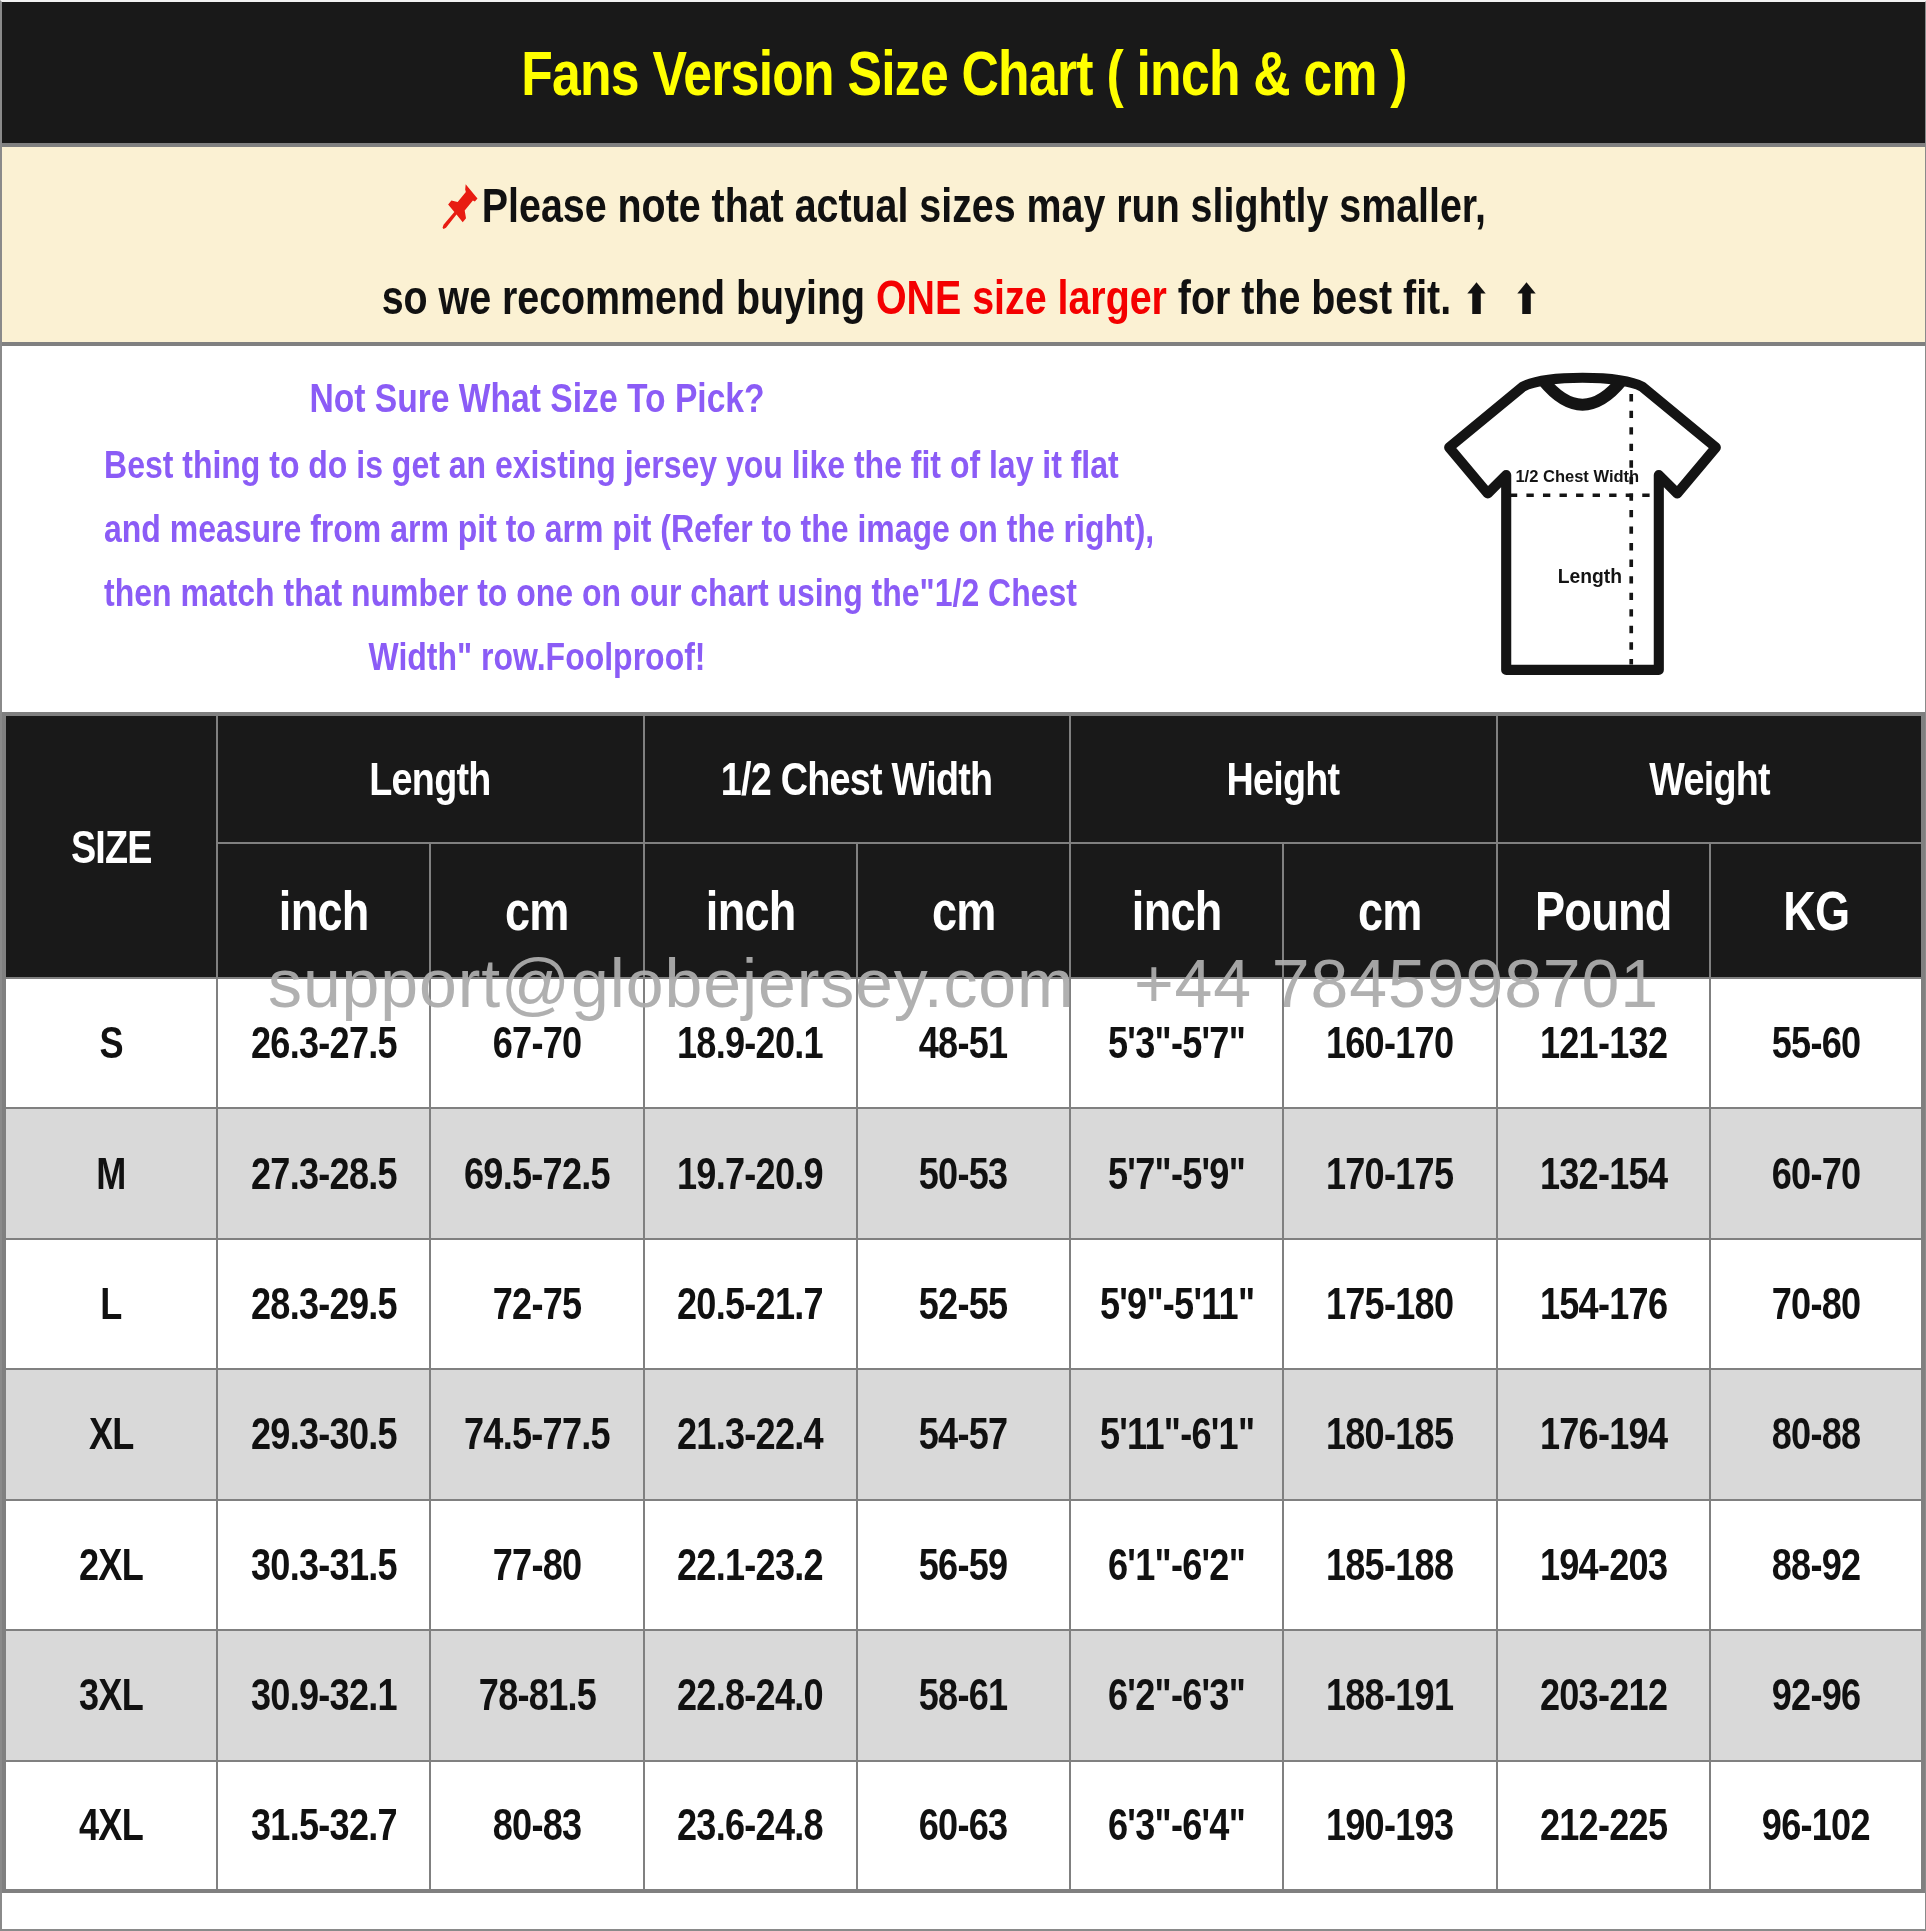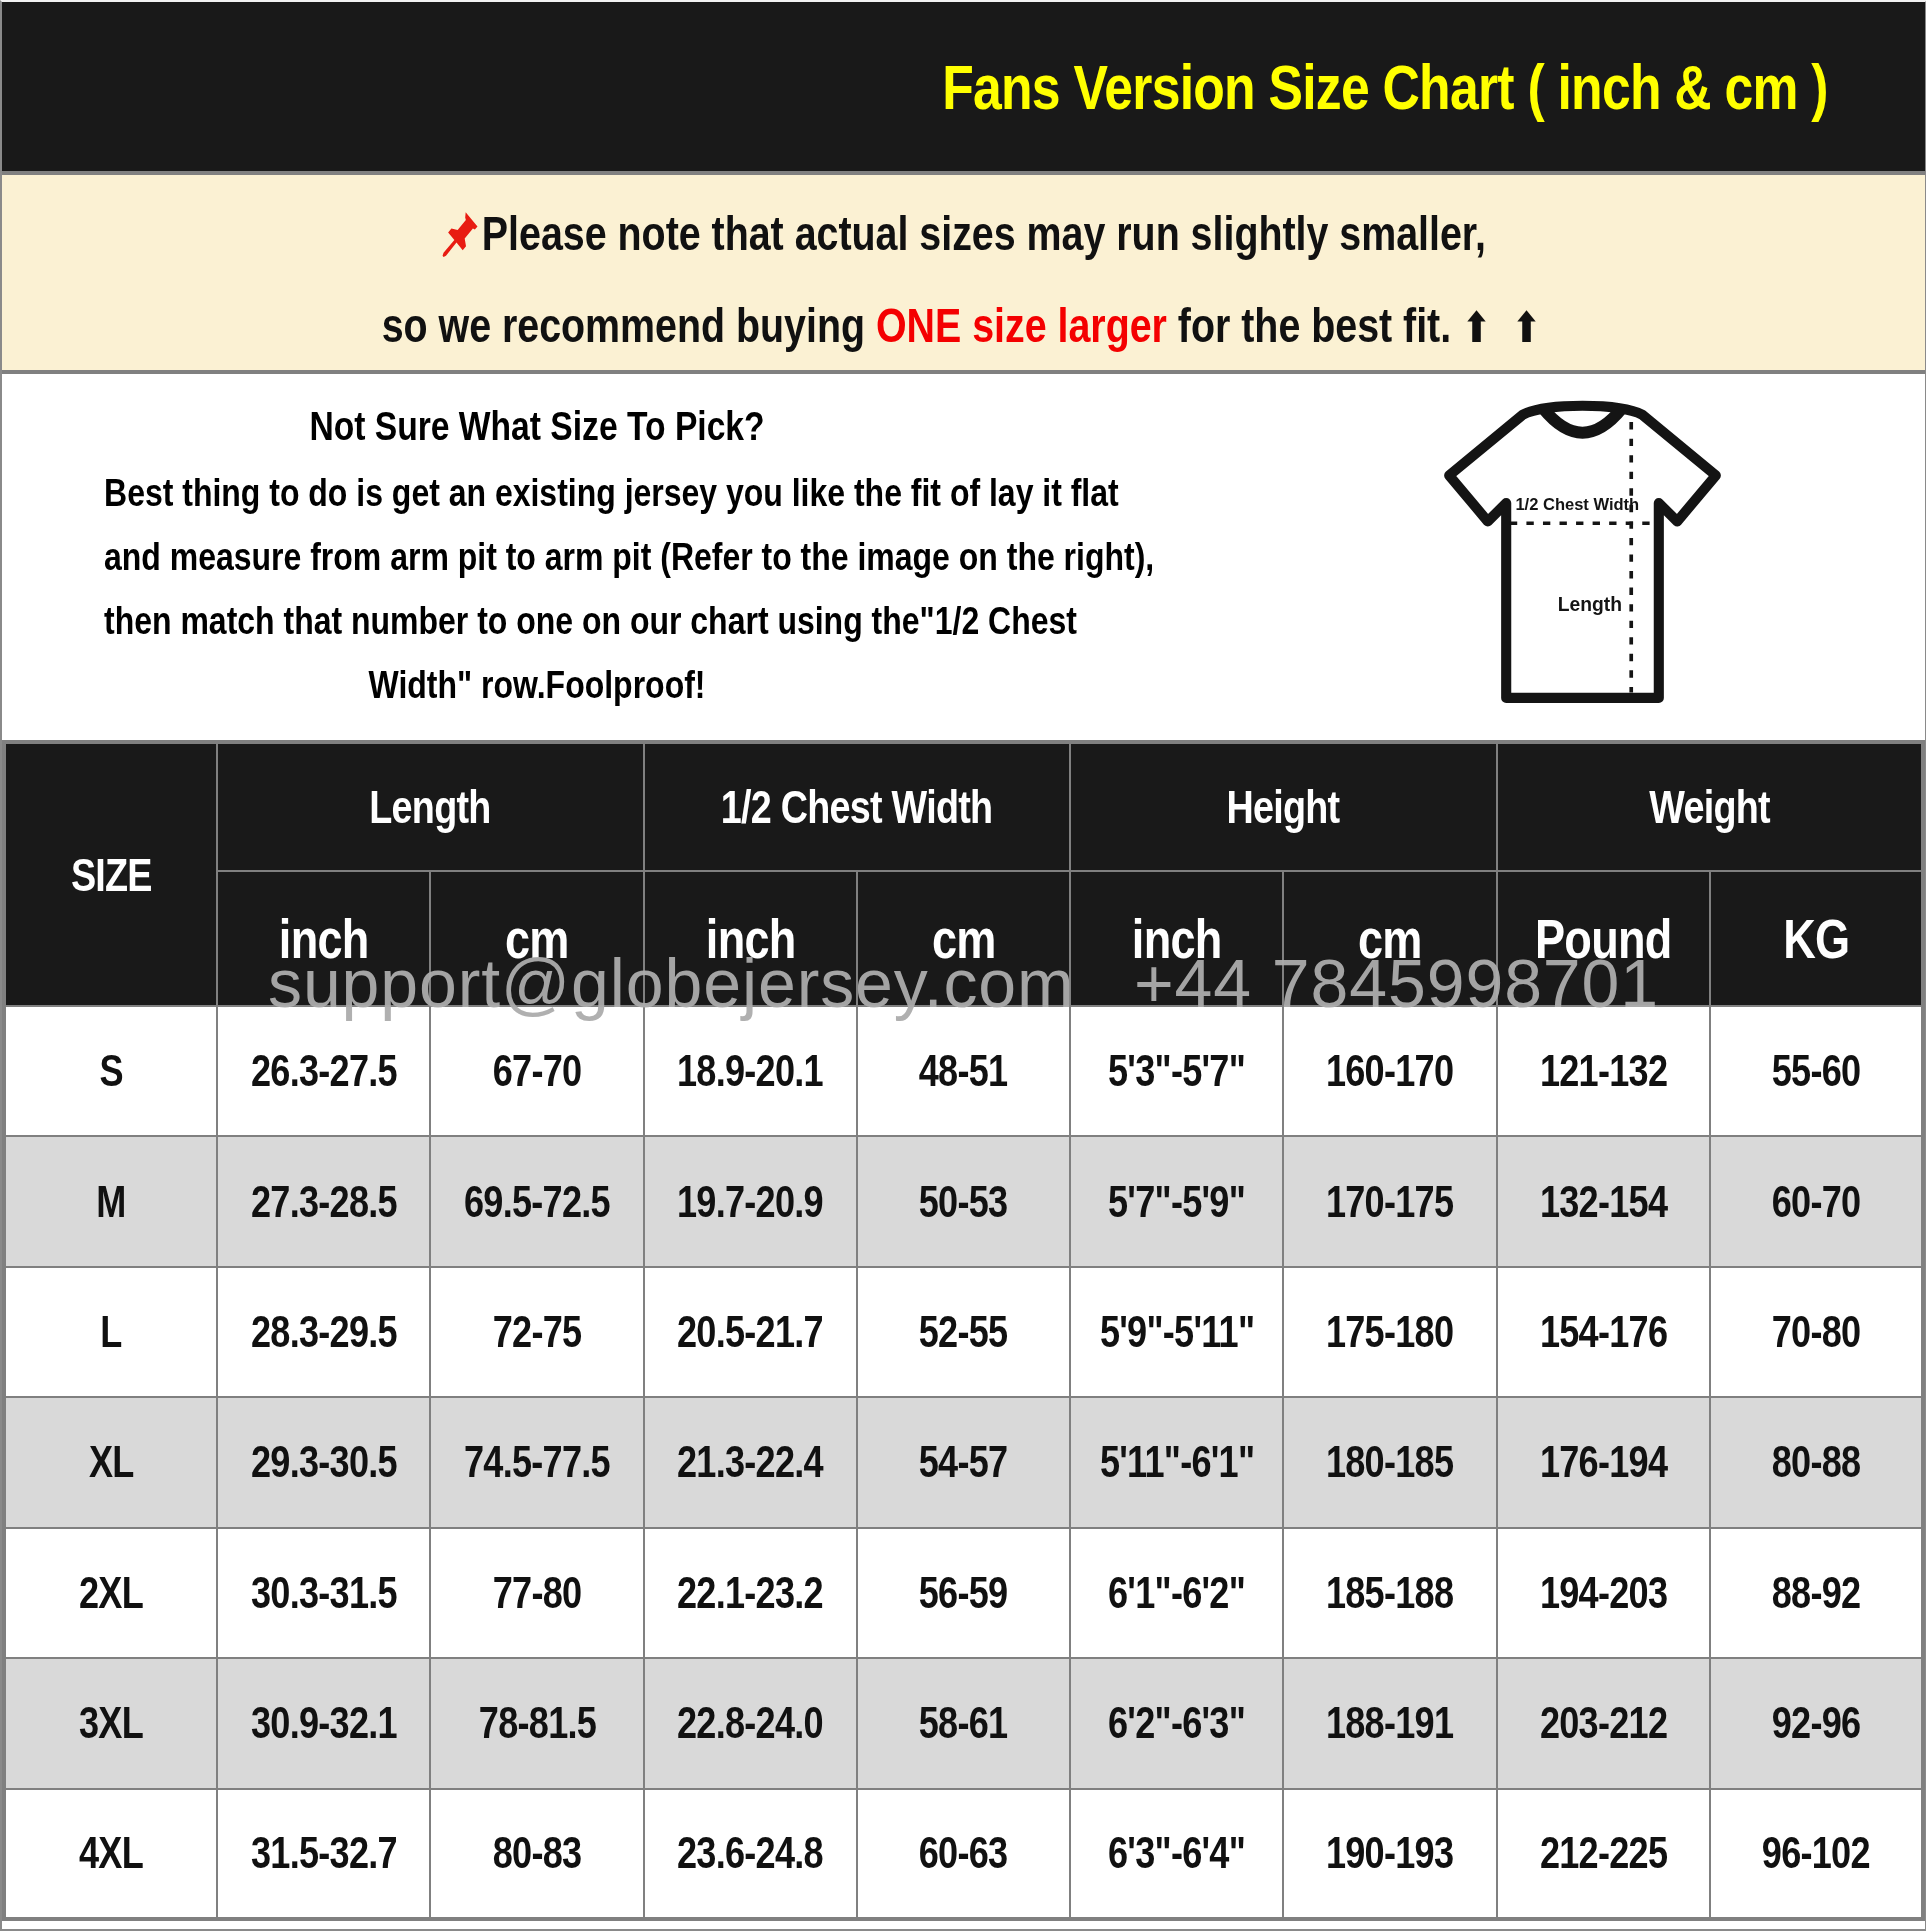--- a/index.html
+++ b/index.html
@@ -6,37 +6,37 @@
   body { margin:0; font-family:"Liberation Sans", sans-serif; background:#fff; }
   .page {
     position:relative; width:1927px; height:1931px; background:#fff;
     border:2.8px solid #8a8a8a; border-top:2.8px solid #f2f2f2; overflow:hidden;
   }
   .cx { display:inline-block; transform:scaleX(0.82); transform-origin:center; letter-spacing:-0.9px; white-space:nowrap; }
   .cline { transform:scaleX(0.82); transform-origin:center; white-space:nowrap; }
 
   
   .title-bar {
-    height:173px; background:#191919; border-bottom:4.6px solid #808080;
-    display:flex; align-items:center; justify-content:flex-end;
+    height:145px; background:#191919; border-bottom:4.6px solid #808080;
+    display:flex; align-items:center; justify-content:center;
   }
   .title-bar .title { color:#ffff00; font-size:63px; font-weight:bold; }
 
   
   .note {
     height:199px; background:#fbf1d3; border-bottom:4.6px solid #808080;
     padding-top:13px; text-align:center; color:#111;
   }
   .note-line { font-size:48px; font-weight:bold; line-height:92px; }
   .pin { display:inline-block; width:48px; height:48px; vertical-align:-7.3px; margin-right:1.8px; }
   .hl-red { color:#f40000; }
   .arrows { font-family:"DejaVu Sans", sans-serif; letter-spacing:5.5px; font-size:42px; }
 
   
-  .info { position:relative; height:366px; background:#fff; color:#000000; }
+  .info { position:relative; height:366px; background:#fff; color:#8b5cf6; }
   .instr { position:absolute; left:7.3px; top:16.5px; width:1056px; text-align:center; font-weight:bold; }
   .instr-heading { font-size:41px; line-height:70px; }
   .instr-line { font-size:39px; line-height:64px; }
   .shirt-wrap { position:absolute; left:1438px; top:26px; width:285px; height:309px; }
   .shirt-wrap text { font-family:"Liberation Sans", sans-serif; font-weight:bold; fill:#141414; }
 
   
   .table-wrap { position:relative; height:1181px; }
   table.size-table {
     width:100%; height:100%; border-collapse:collapse; table-layout:fixed;

